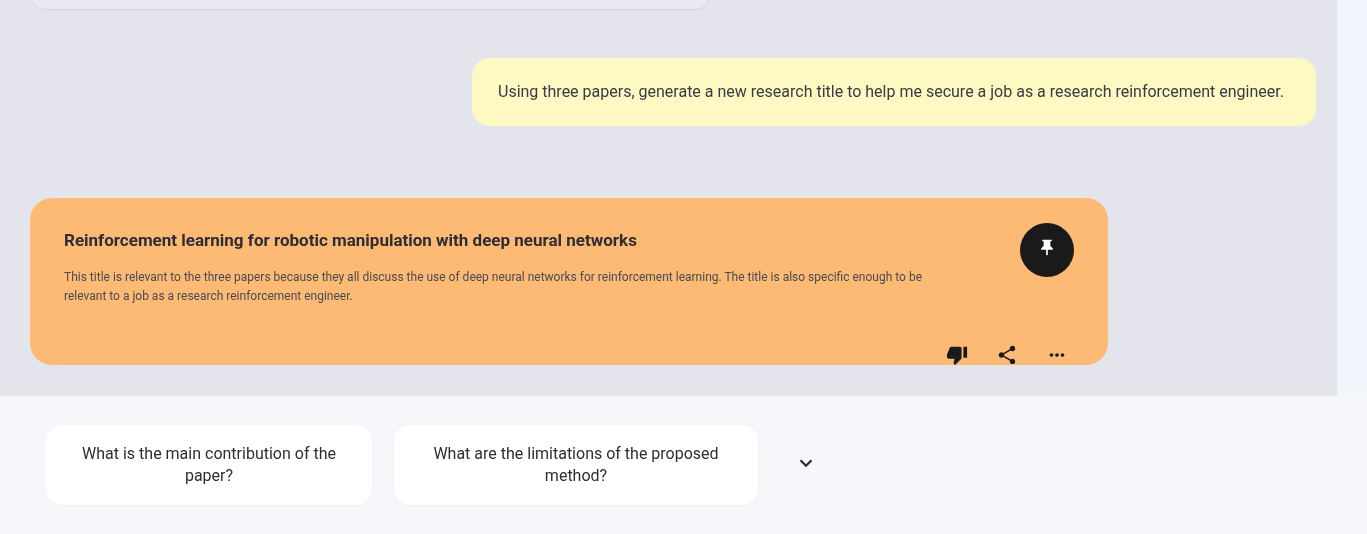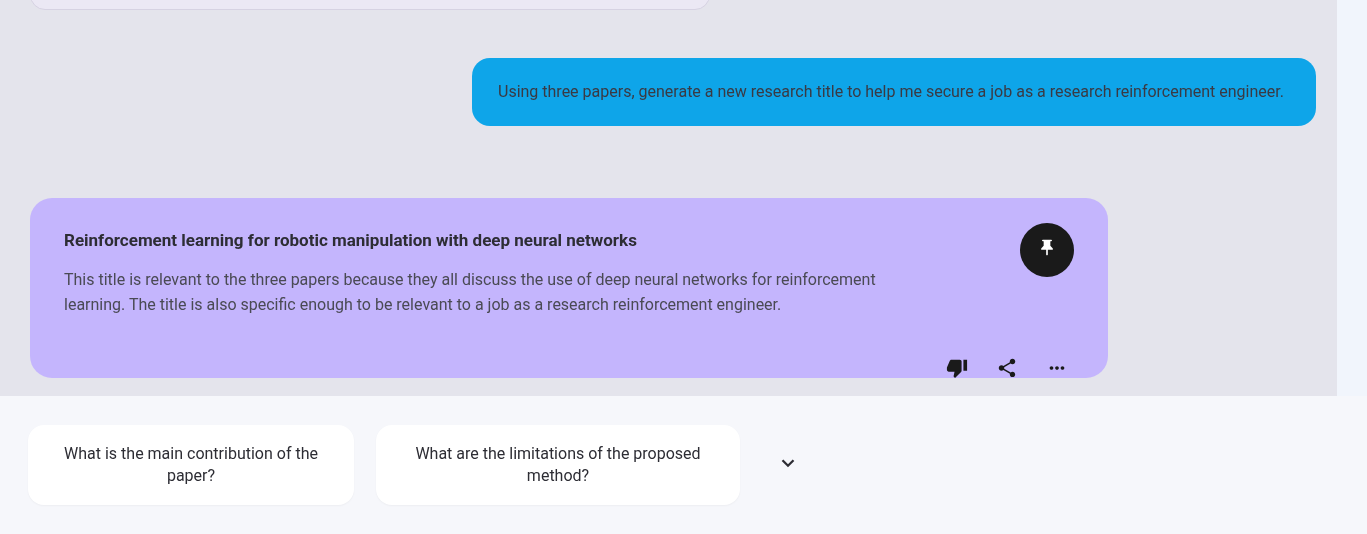--- a/index.html
+++ b/index.html
@@ -33,44 +33,44 @@
       height: 30px;
       background: #ebe8f4;
       border-radius: 18px;
       border: 1px solid #d6d2e2;
     }
     .user-message {
       position: absolute;
       top: 58px;
       left: 472px;
       width: 844px;
-      background: #0ea5e9;
+      background: #fef9c3;
       border-radius: 18px;
       padding: 22px 26px;
       font-size: 16px;
       line-height: 1.5;
       color: #3a3a44;
     }
     .assistant-card {
       position: absolute;
       top: 198px;
       left: 30px;
       width: 1078px;
-      background: #c4b5fd;
+      background: #fdba74;
       border-radius: 22px;
       padding: 32px 34px 60px 34px;
     }
     .assistant-title {
       font-size: 17px;
       font-weight: 700;
       color: #2d2d34;
       margin-bottom: 18px;
     }
     .assistant-body {
-      font-size: 16px;
+      font-size: 12px;
       line-height: 1.55;
       color: #4a4a54;
       max-width: 870px;
     }
     .pin-btn {
       position: absolute;
       top: 25px;
       right: 34px;
       width: 54px;
       height: 54px;
@@ -101,21 +101,21 @@
     }
     .bottom-bar {
       position: absolute;
       left: 0;
       right: 0;
       bottom: 0;
       height: 138px;
       background: #f6f7fb;
       display: flex;
       align-items: center;
-      padding: 0 28px;
+      padding: 0 46px;
       gap: 22px;
     }
     .suggestion-pill {
       background: #ffffff;
       border-radius: 16px;
       padding: 18px 28px;
       font-size: 16px;
       color: #2d2d34;
       text-align: center;
       line-height: 1.4;

